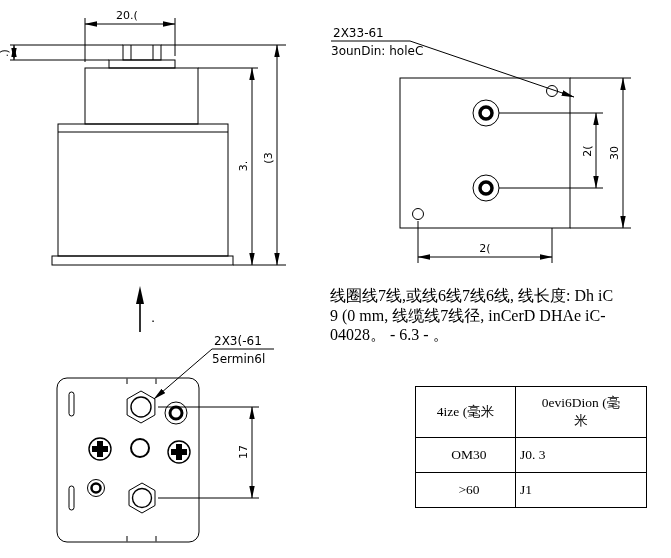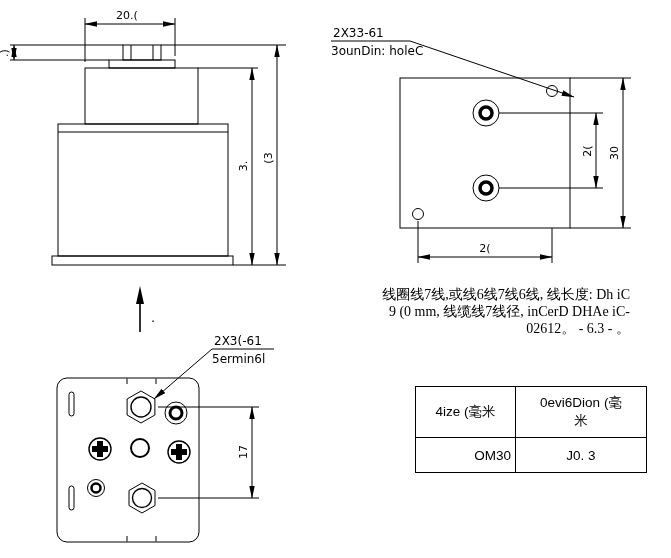--- a/index.html
+++ b/index.html
@@ -3,32 +3,32 @@
 <meta charset="utf-8">
 <style>
   html,body{margin:0;padding:0;}
   body{width:671px;height:558px;background:#ffffff;position:relative;overflow:hidden;
        font-family:"Liberation Serif", serif;color:#000;}
   #canvas{position:absolute;left:0;top:0;}
   svg text{font-family:"DejaVu Sans", sans-serif;fill:#000;stroke:none;}
   .dim-label{font-size:11px;}
   .callout{font-size:12px;}
   .tiny{font-size:13px;}
-  .note{position:absolute;left:330px;top:286px;width:300px;font-size:14px;
-        line-height:1.22;font-family:"Liberation Serif", serif;text-align:right;}
+  .note{position:absolute;left:330px;top:286px;width:300px;font-size:16px;
+        line-height:1.22;font-family:"Liberation Serif", serif;}
   .note div{white-space:nowrap;}
   .spec-table{position:absolute;left:415px;top:386px;border-collapse:collapse;
-        table-layout:fixed;font-family:Liberation Sans, sans-serif;font-size:13.5px;}
+        table-layout:fixed;font-family:Liberation Serif, serif;font-size:13.5px;}
   .spec-table th,.spec-table td{border:1px solid #000;padding:0 4px;font-weight:normal;}
   .spec-table th{text-align:center;height:50px;}
   .spec-table td{height:34px;}
   .spec-table .c1{width:84px;}
   .spec-table .c2{width:122px;}
-  .spec-table td.c1{text-align:right;padding-left:11px;}
-  .spec-table td.c2{text-align:center;}
+  .spec-table td.c1{text-align:center;padding-left:11px;}
+  .spec-table td.c2{text-align:left;}
 </style>
 </head>
 <body>
 
 <svg id="canvas" width="671" height="558" viewBox="0 0 671 558">
   <defs>
     <marker id="arr" viewBox="0 0 12 6" refX="11.5" refY="3" markerWidth="13" markerHeight="6.5" orient="auto-start-reverse">
       <path d="M12,3 L0,0.4 L0,5.6 Z" fill="#000"></path>
     </marker>
   </defs>
@@ -177,30 +177,34 @@
       <line x1="158" y1="498" x2="259" y2="498"></line>
       <line x1="252" y1="407" x2="252" y2="498" marker-start="url(#arr)" marker-end="url(#arr)"></line>
       <text class="dim-label" transform="rotate(-90 247 452)" x="247" y="452" text-anchor="middle">17</text>
     </g>
   </g>
 </svg>
 
 <div class="note">
   <div>线圈线7线,或线6线7线6线, 线长度: Dh iC</div>
   <div>9 (0 mm, 线缆线7线径, inCerD DHAe iC-</div>
-  <div>02612。 - 6.3 - 。</div>
+  <div>04028。 - 6.3 - 。</div>
 </div>
 
 <table class="spec-table">
   <tbody>
       <tr>
     <th class="c1">4ize (毫米</th>
     <th class="c2">
       <div>0evi6Dion (毫</div>
       <div>米</div>
     </th>
   </tr>
   <tr>
     <td class="c1">OM30</td>
     <td class="c2">J0. 3</td>
   </tr>
+  <tr>
+    <td class="c1">&gt;60</td>
+    <td class="c2">J1</td>
+  </tr>
 </tbody>
   </table>
 
 </body></html>

